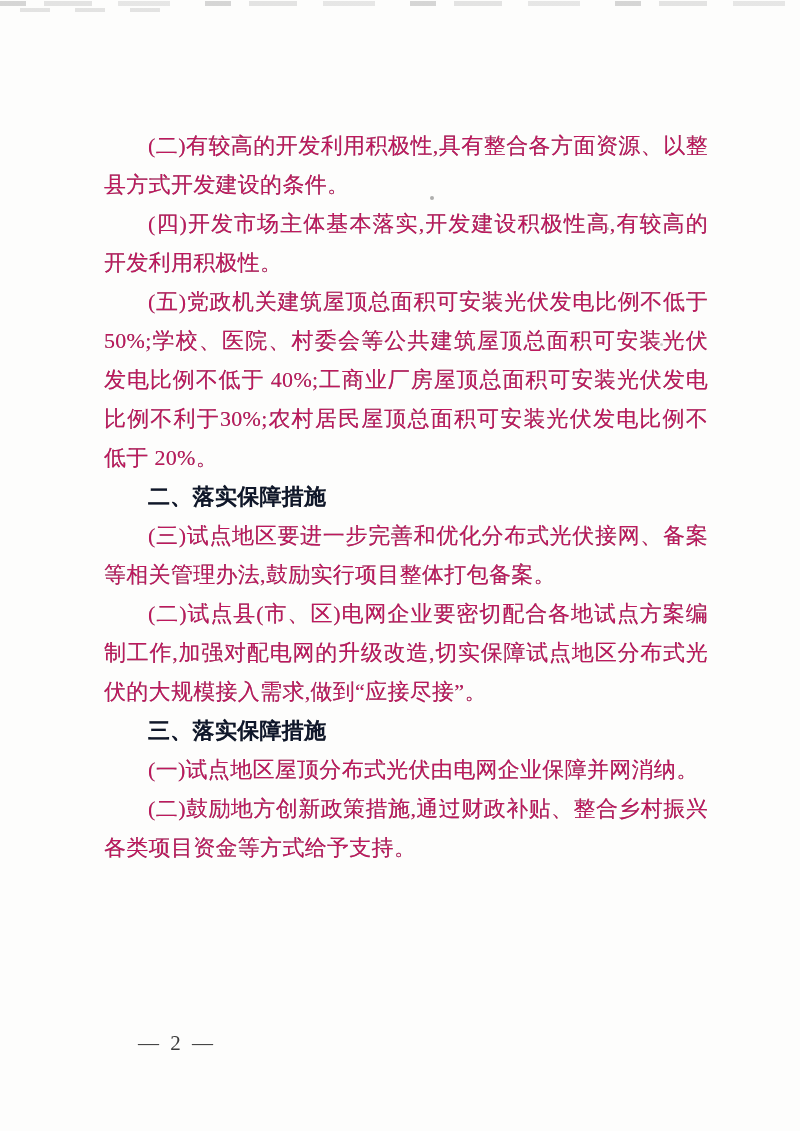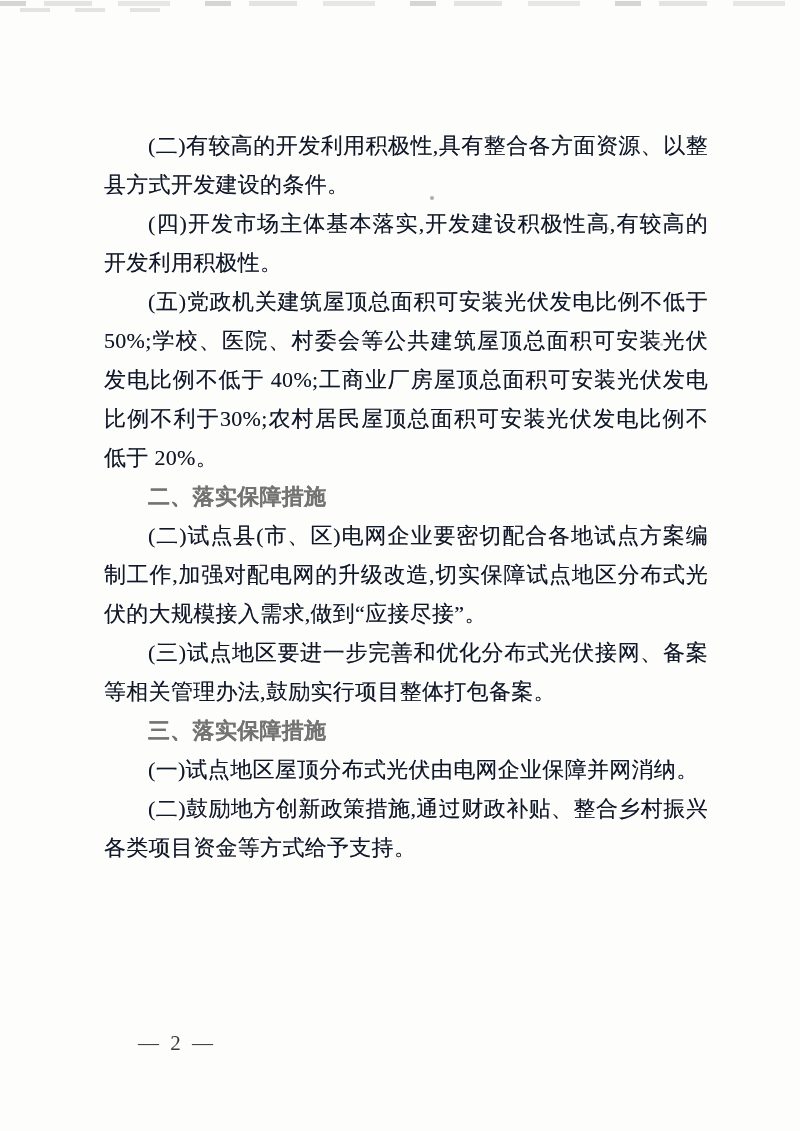--- a/index.html
+++ b/index.html
@@ -49,31 +49,31 @@
     position: absolute;
     left: 104px;
     top: 126px;
     width: 604px;
   }
   .content p {
     margin: 0;
     font-size: 22px;
     line-height: 39px;
     letter-spacing: 0.3px;
-    color: #0f172a;
+    color: #be185d;
     text-indent: 2em;
     text-align: justify;
     
     text-shadow: 0 0 0.5px rgba(45,45,45,0.55);
   }
   .content p.heading {
     font-family: "Liberation Sans", "DejaVu Sans", sans-serif;
     font-weight: 700;
     text-align: left;
-    color: #737373;
+    color: #0f172a;
   }
   .page-footer {
     position: absolute;
     left: 138px;
     top: 1028px;
     font-size: 21px;
     line-height: 30px;
     letter-spacing: 3px;
     color: #3a3a3a;
     font-family: "Liberation Serif", "DejaVu Serif", serif;
@@ -87,20 +87,20 @@
 <div class="scan-speck speck-1"></div>
 <div class="scan-speck speck-2"></div>
 <div class="scan-speck speck-3"></div>
 <div class="scan-speck speck-4"></div>
 
 <div class="content">
   <p>(二)有较高的开发利用积极性,具有整合各方面资源、以整县方式开发建设的条件。</p>
   <p>(四)开发市场主体基本落实,开发建设积极性高,有较高的开发利用积极性。</p>
   <p>(五)党政机关建筑屋顶总面积可安装光伏发电比例不低于50%;学校、医院、村委会等公共建筑屋顶总面积可安装光伏发电比例不低于 40%;工商业厂房屋顶总面积可安装光伏发电比例不利于30%;农村居民屋顶总面积可安装光伏发电比例不低于 20%。</p>
   <p class="heading">二、落实保障措施</p>
+  <p>(三)试点地区要进一步完善和优化分布式光伏接网、备案等相关管理办法,鼓励实行项目整体打包备案。</p>
   <p>(二)试点县(市、区)电网企业要密切配合各地试点方案编制工作,加强对配电网的升级改造,切实保障试点地区分布式光伏的大规模接入需求,做到“应接尽接”。</p>
-  <p>(三)试点地区要进一步完善和优化分布式光伏接网、备案等相关管理办法,鼓励实行项目整体打包备案。</p>
   <p class="heading">三、落实保障措施</p>
   <p>(一)试点地区屋顶分布式光伏由电网企业保障并网消纳。</p>
   <p>(二)鼓励地方创新政策措施,通过财政补贴、整合乡村振兴各类项目资金等方式给予支持。</p>
 </div>
 
 <div class="page-footer">— 2 —</div>
 
 </body></html>

